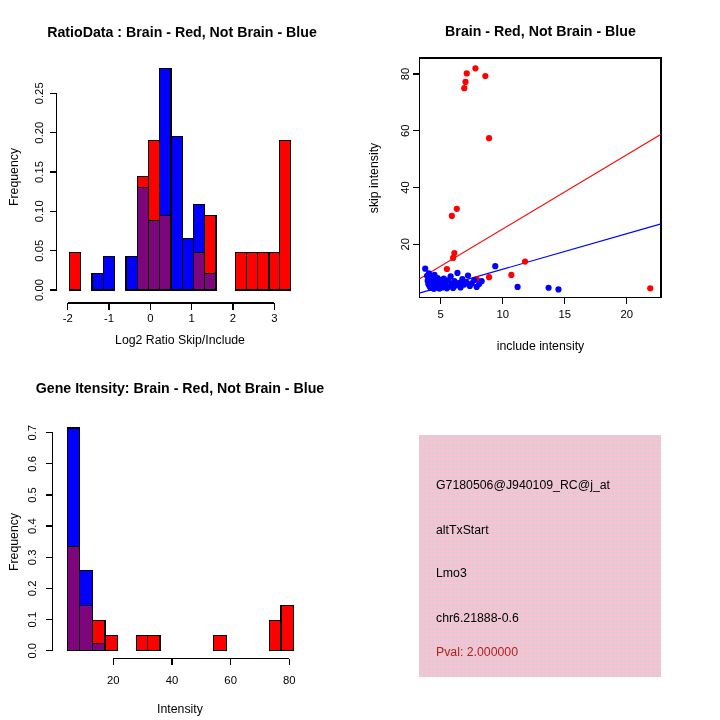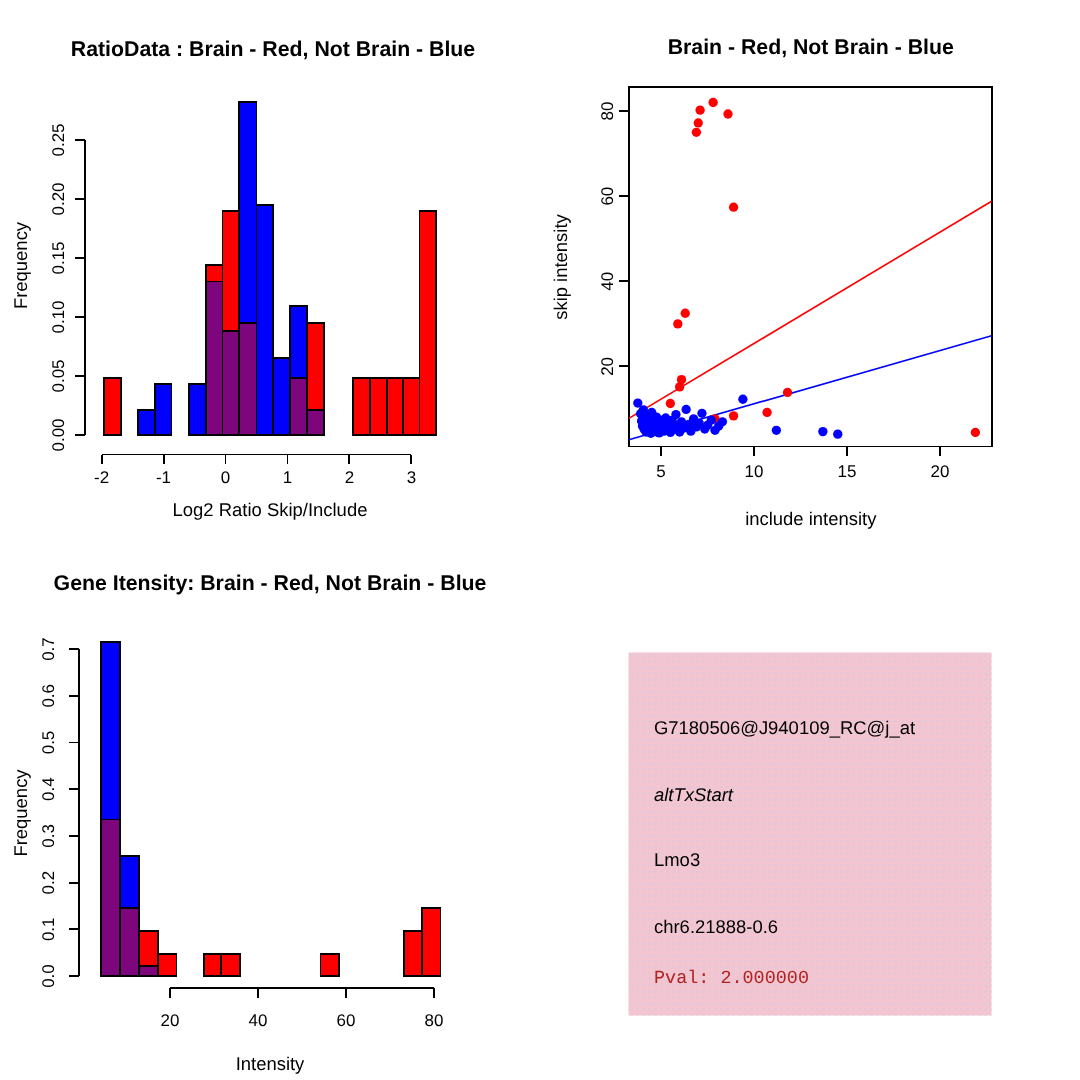--- a/index.html
+++ b/index.html
@@ -239,19 +239,19 @@
         <text transform="translate(32 72.69999999999999) rotate(-90)" x="0" y="0" dy="0.35em" text-anchor="middle" font-size="11.3" font-weight="400">0.7</text>
         <text x="180" y="33" text-anchor="middle" font-size="14.2" font-weight="700">Gene Itensity: Brain - Red, Not Brain - Blue</text>
         <text x="180" y="353" text-anchor="middle" font-size="12.3">Intensity</text>
         <text transform="translate(14 182) rotate(-90)" x="0" y="0" dy="0.35em" text-anchor="middle" font-size="12.3" font-weight="400">Frequency</text>
       </g>
     </svg>
 
   <div class="cell cell-info" id="cell-br">
     <div class="info-panel">
       <div class="info-line" id="info-line-1" style="color: rgb(0, 0, 0);">G7180506@J940109_RC@j_at</div>
-      <div class="info-line" id="info-line-2" style="color: rgb(0, 0, 0); font-style: italic;">altTxStart</div>
+      <div class="info-line" id="info-line-2" style="color: rgb(0, 0, 0);">altTxStart</div>
       <div class="info-line" id="info-line-3" style="color: rgb(0, 0, 0);">Lmo3</div>
       <div class="info-line" id="info-line-4" style="color: rgb(0, 0, 0);">chr6.21888-0.6</div>
-      <div class="info-line" id="info-line-5" style="color: rgb(178, 34, 34); font-family: Liberation Mono, monospace;">Pval: 2.000000</div>
+      <div class="info-line" id="info-line-5" style="color: rgb(178, 34, 34);">Pval: 2.000000</div>
     </div>
   </div>
 </div>
 
 </body></html>

